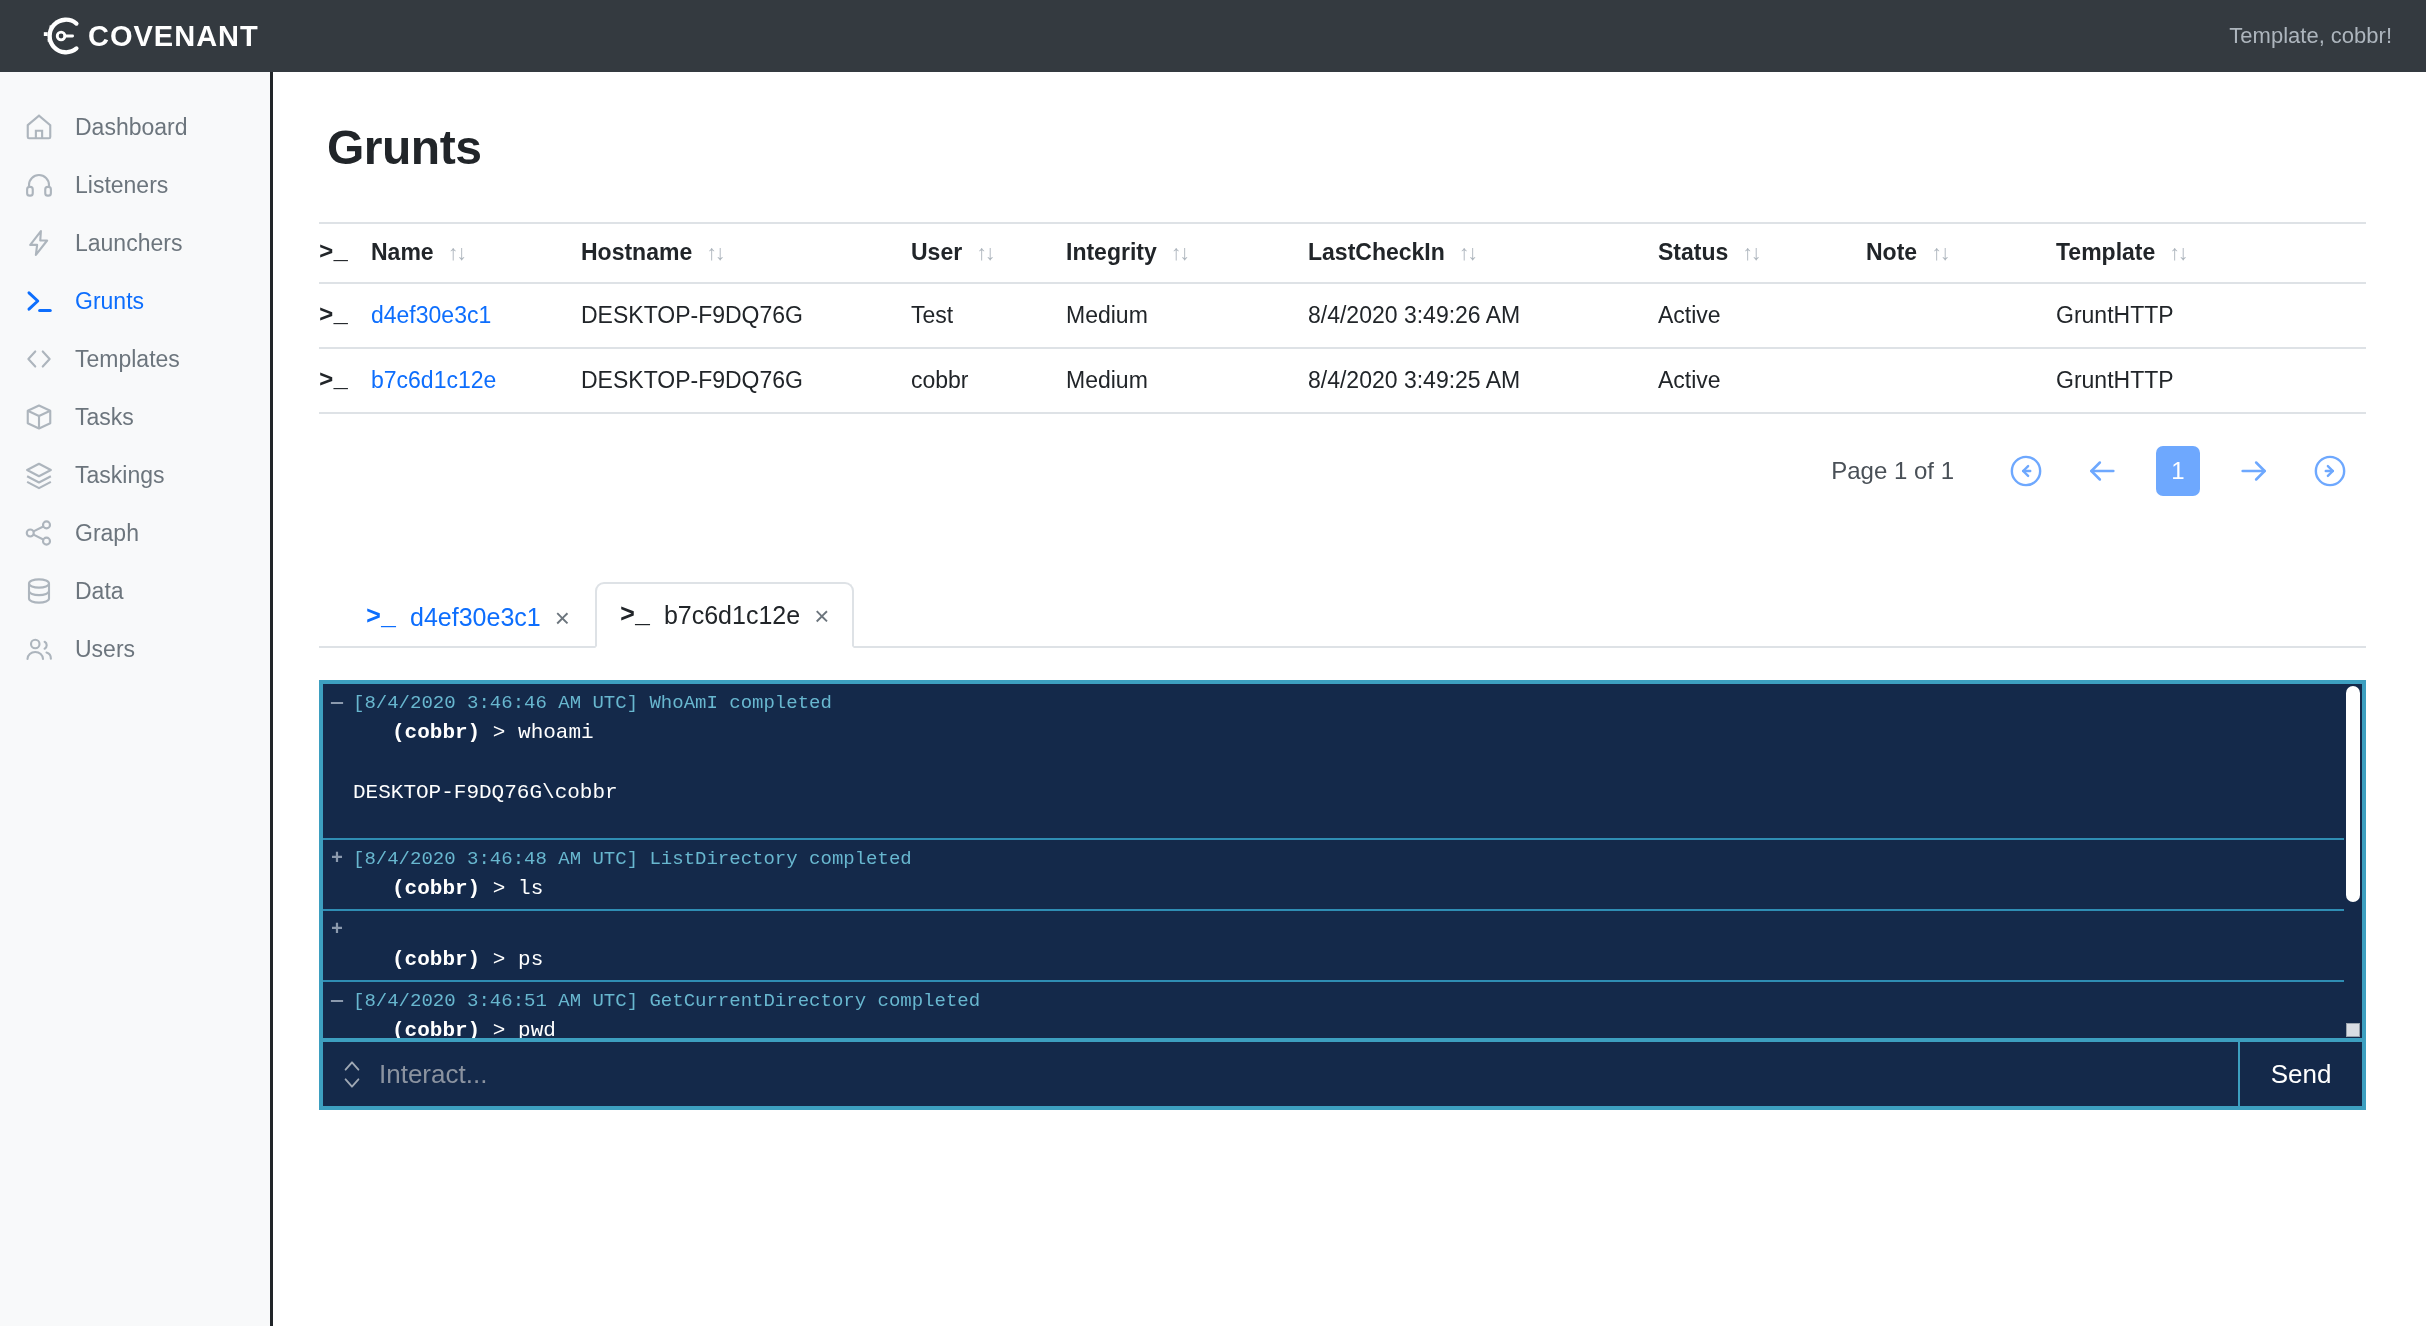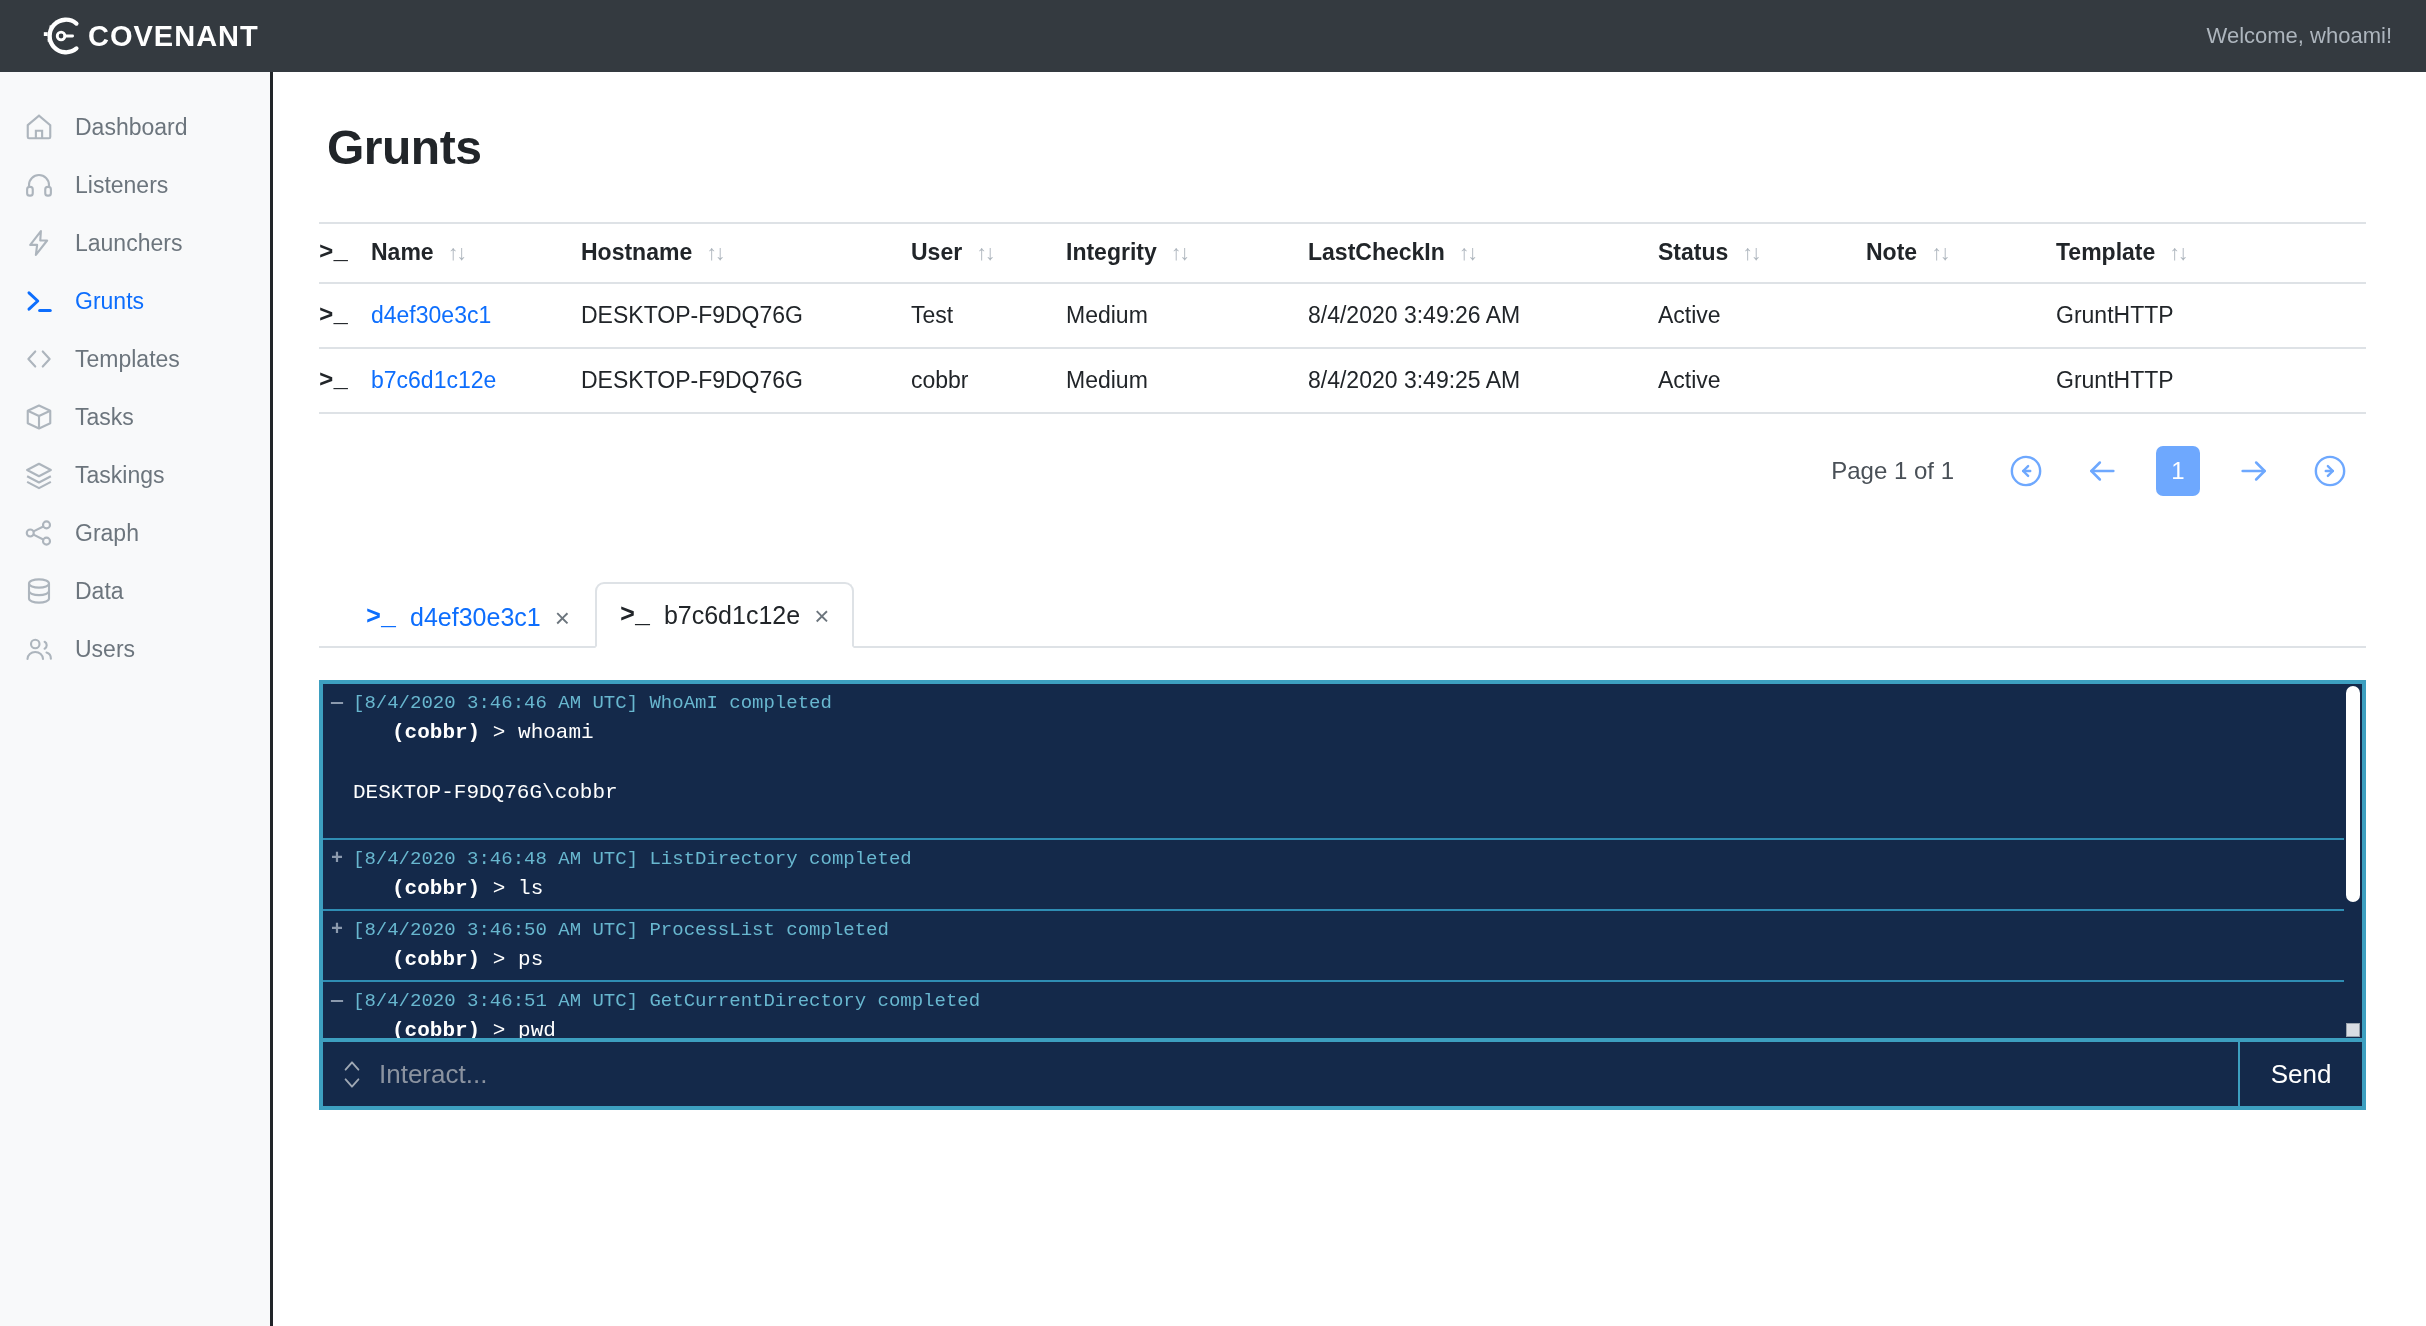--- a/index.html
+++ b/index.html
@@ -165,21 +165,21 @@
         <circle cx="22" cy="24" r="4" fill="none" stroke="#ffffff" stroke-width="3"></circle>
         <path d="M26 24 L34 24" stroke="#ffffff" stroke-width="3" stroke-linecap="round"></path>
         <rect x="4" y="20" width="4" height="4" fill="#ffffff"></rect>
         <rect x="8" y="27" width="3" height="3" fill="#ffffff"></rect>
         <rect x="12" y="33" width="3" height="3" fill="#ffffff"></rect>
         <rect x="10" y="13" width="3" height="3" fill="#ffffff"></rect>
         <rect x="16" y="8" width="3" height="3" fill="#ffffff"></rect>
       </svg>
       <span class="brand-text">COVENANT</span>
     </div>
-    <div class="welcome">Welcome, whoami!</div>
+    <div class="welcome">Template, cobbr!</div>
   </div>
 
   <div class="body-row">
 
     <nav class="sidebar">
 
       <div class="nav-item">
         <span class="ic">
           <svg viewBox="0 0 24 24" fill="none" stroke-width="1.7">
               <path d="M3 10.5 12 3l9 7.5V20a1 1 0 0 1-1 1H4a1 1 0 0 1-1-1z"></path>
@@ -422,21 +422,20 @@
             <div class="entry-head">
               <span class="toggle">+</span>
               <span class="entry-meta">[8/4/2020 3:46:48 AM UTC] ListDirectory completed</span>
             </div>
             <div class="entry-cmd"><b>(cobbr)</b><span> &gt; </span><span>ls</span></div>
           </div>
 
           <div class="entry">
             <div class="entry-head">
               <span class="toggle">+</span>
-              <span class="entry-meta">[8/4/2020 3:46:50 AM UTC] ProcessList completed</span>
             </div>
             <div class="entry-cmd"><b>(cobbr)</b><span> &gt; </span><span>ps</span></div>
           </div>
 
           <div class="entry tall-b">
             <div class="entry-head">
               <span class="toggle">—</span>
               <span class="entry-meta">[8/4/2020 3:46:51 AM UTC] GetCurrentDirectory completed</span>
             </div>
             <div class="entry-cmd"><b>(cobbr)</b><span> &gt; </span><span>pwd</span></div>

